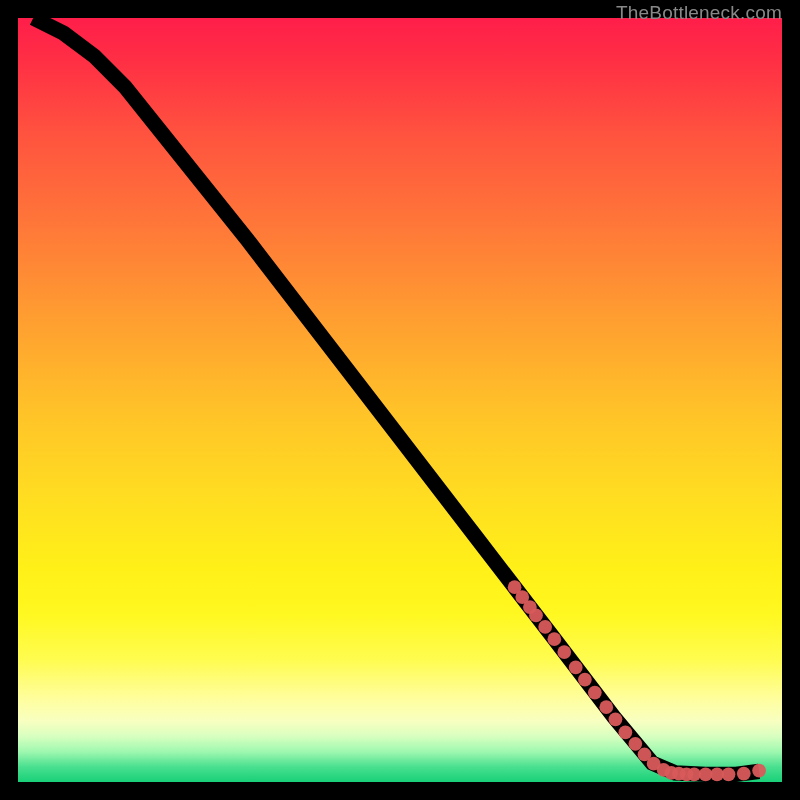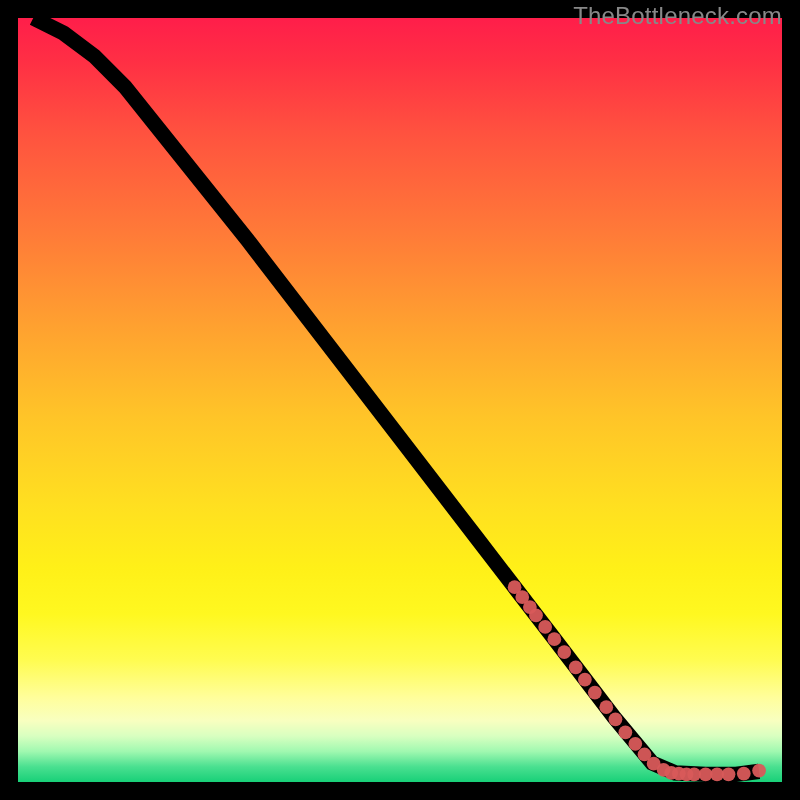--- a/index.html
+++ b/index.html
@@ -40,21 +40,21 @@
       #a0f8b0 96%,
       #4ae090 98%,
       #18d078 100%
     );
   }
   .watermark {
     position: absolute;
     top: -16px;
     right: 0px;
     color: #888;
-    font-size: 24px;
+    font-size: 19px;
     font-weight: 500;
     letter-spacing: 0.2px;
   }
   svg.plot {
     position: absolute;
     left: 0;
     top: 0;
     width: 100%;
     height: 100%;
     overflow: visible;

